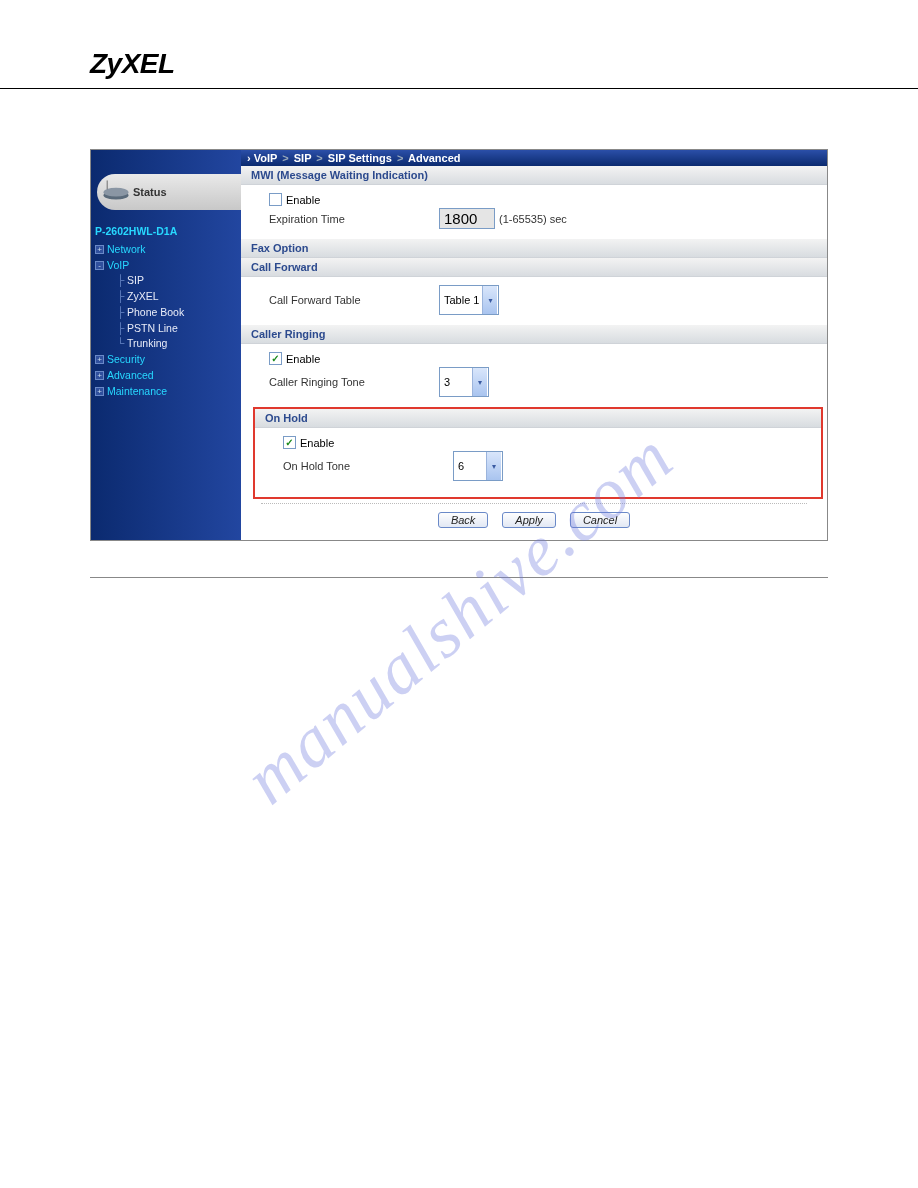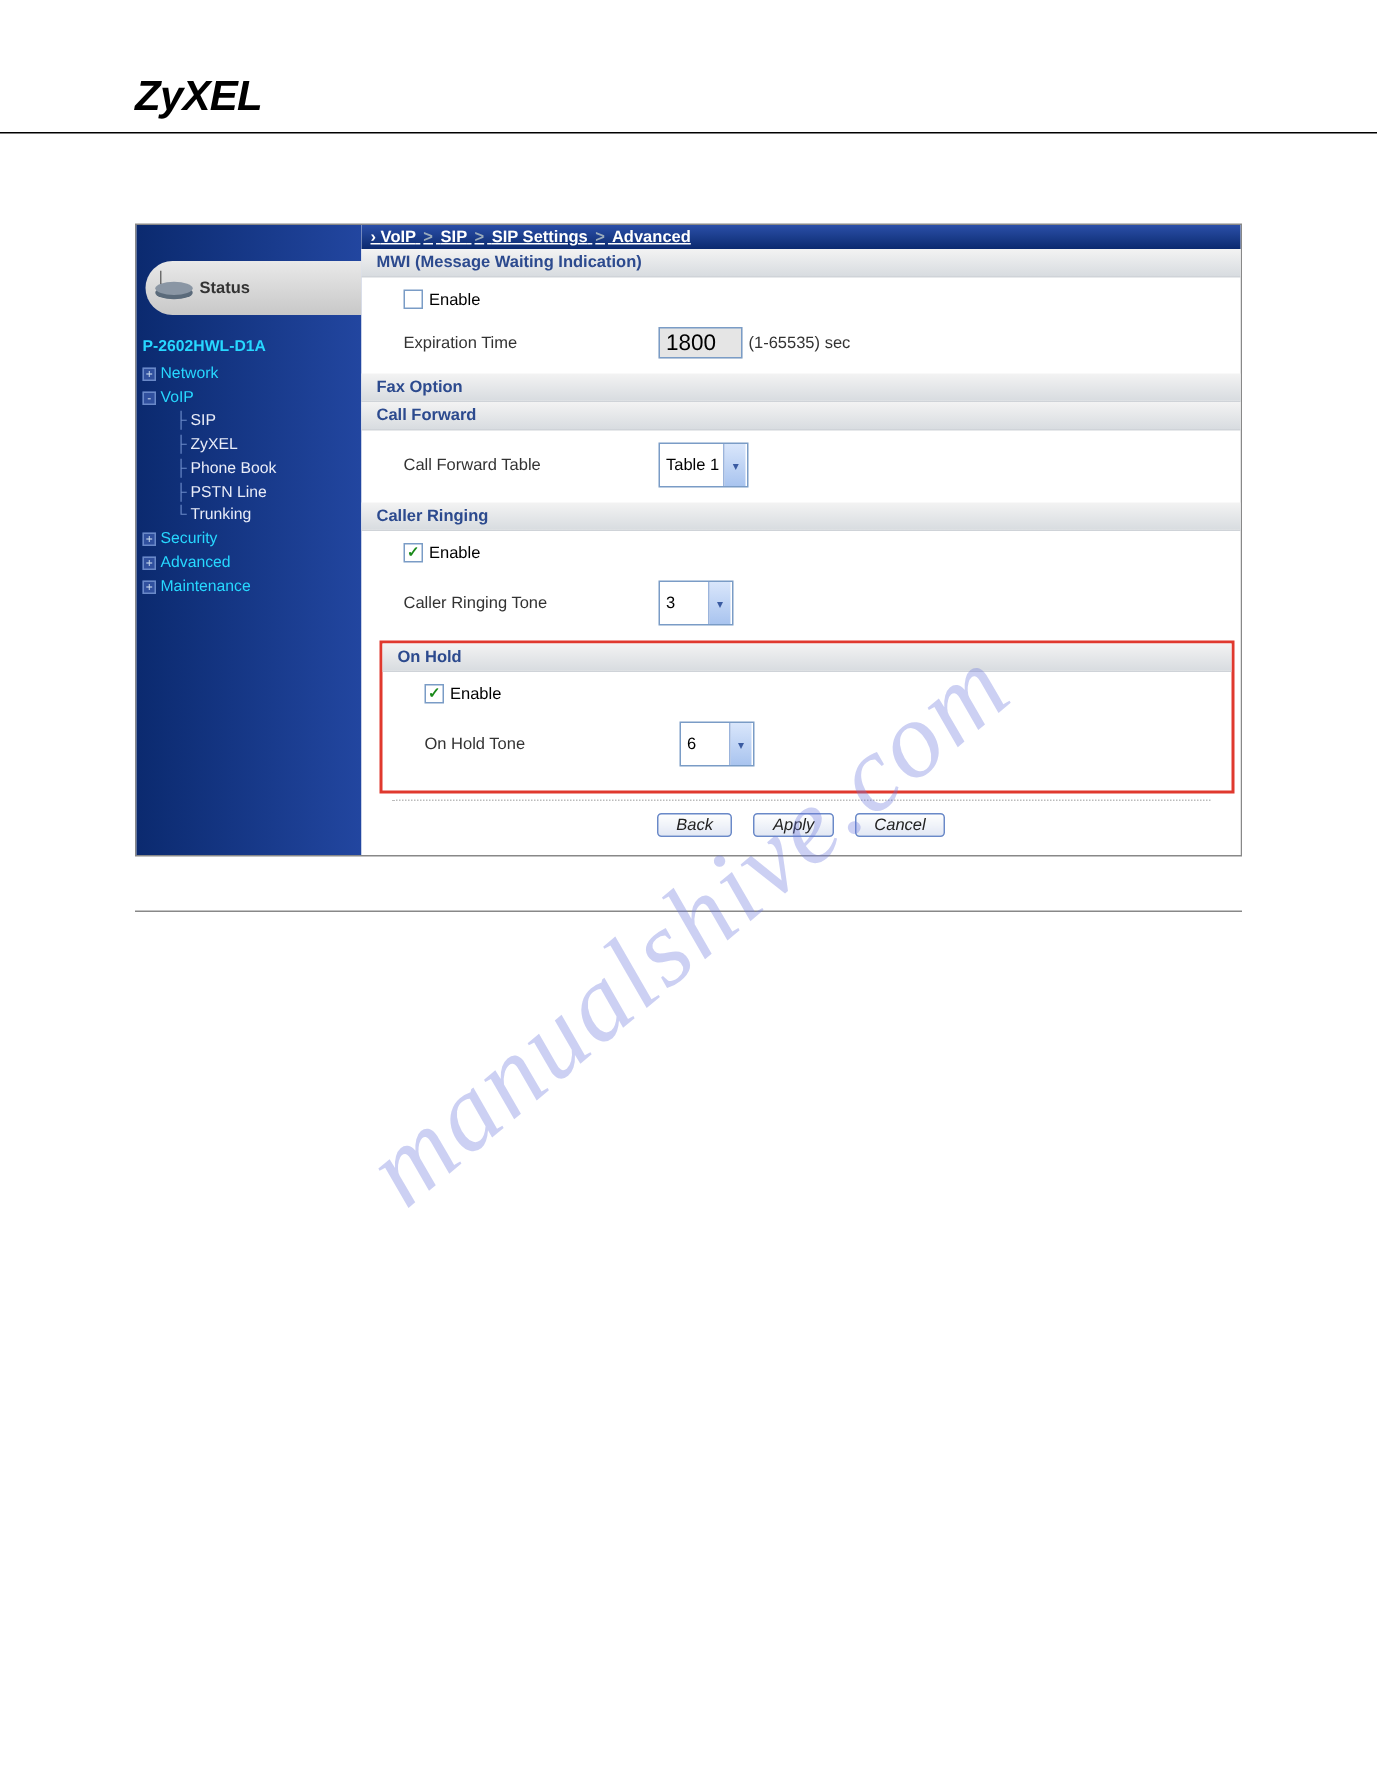--- a/index.html
+++ b/index.html
@@ -79,36 +79,35 @@
     flex: 1;
     background: #fff;
     position: relative;
   }
   .breadcrumb {
     background: linear-gradient(to bottom, #2b4fa8, #0b2a6f);
     color: #fff;
     padding: 2px 6px;
     font-size: 11px;
     font-weight: bold;
-    text-decoration: underline;
   }
   .breadcrumb .sep { color: #9ab; margin: 0 2px; }
   .section-header {
     background: linear-gradient(to bottom, #f3f3f3, #d8dce0);
     padding: 3px 10px;
     font-size: 11px;
     font-weight: bold;
     color: #2c4a8e;
     border-bottom: 1px solid #cfd3d8;
   }
   .section-body {
     padding: 8px 28px 10px;
     display: flex;
     flex-direction: column;
-    gap: 12px;
+    gap: 2px;
   }
   .field-row {
     display: flex;
     align-items: center;
   }
   .field-label {
     width: 170px;
     color: #333;
     font-size: 11px;
   }

